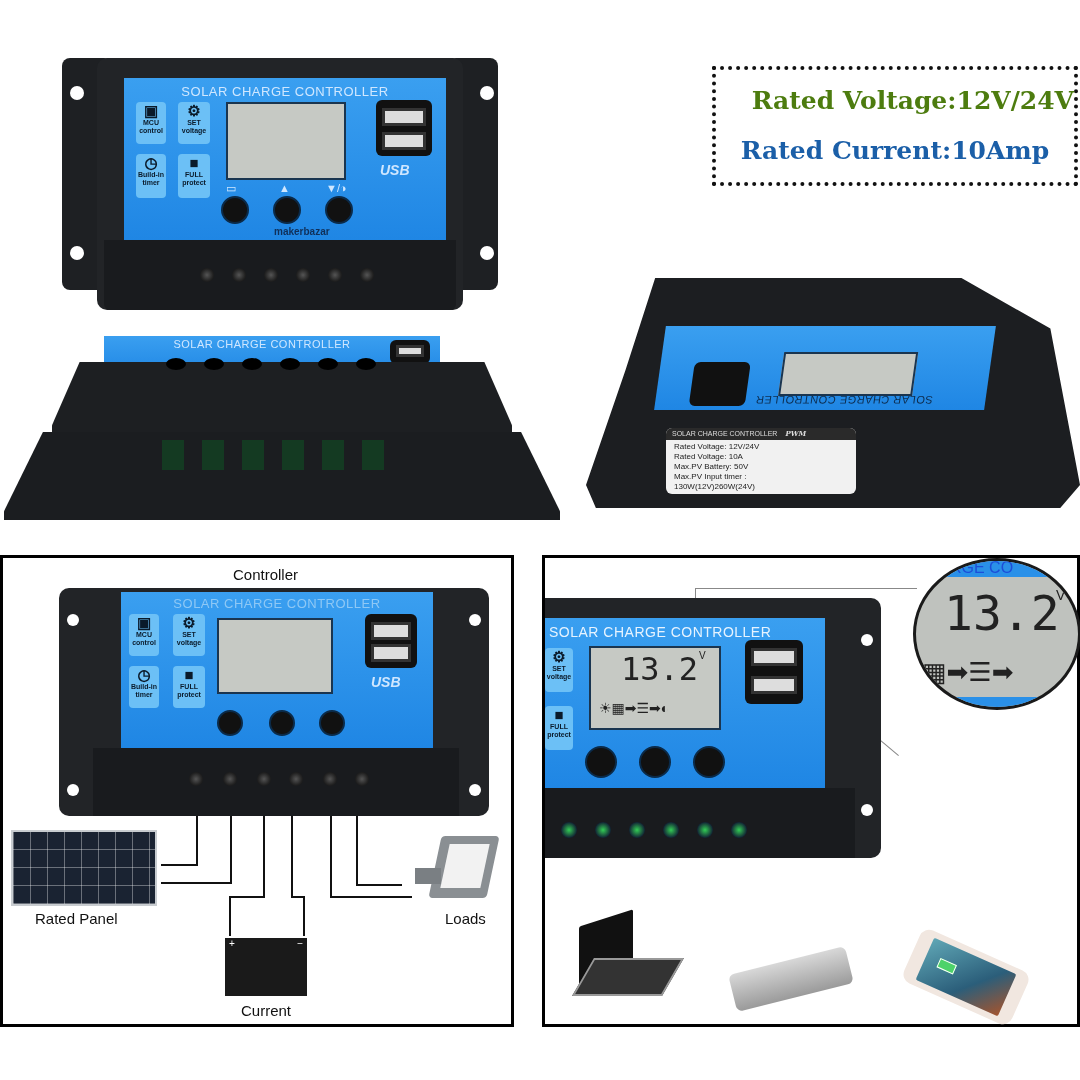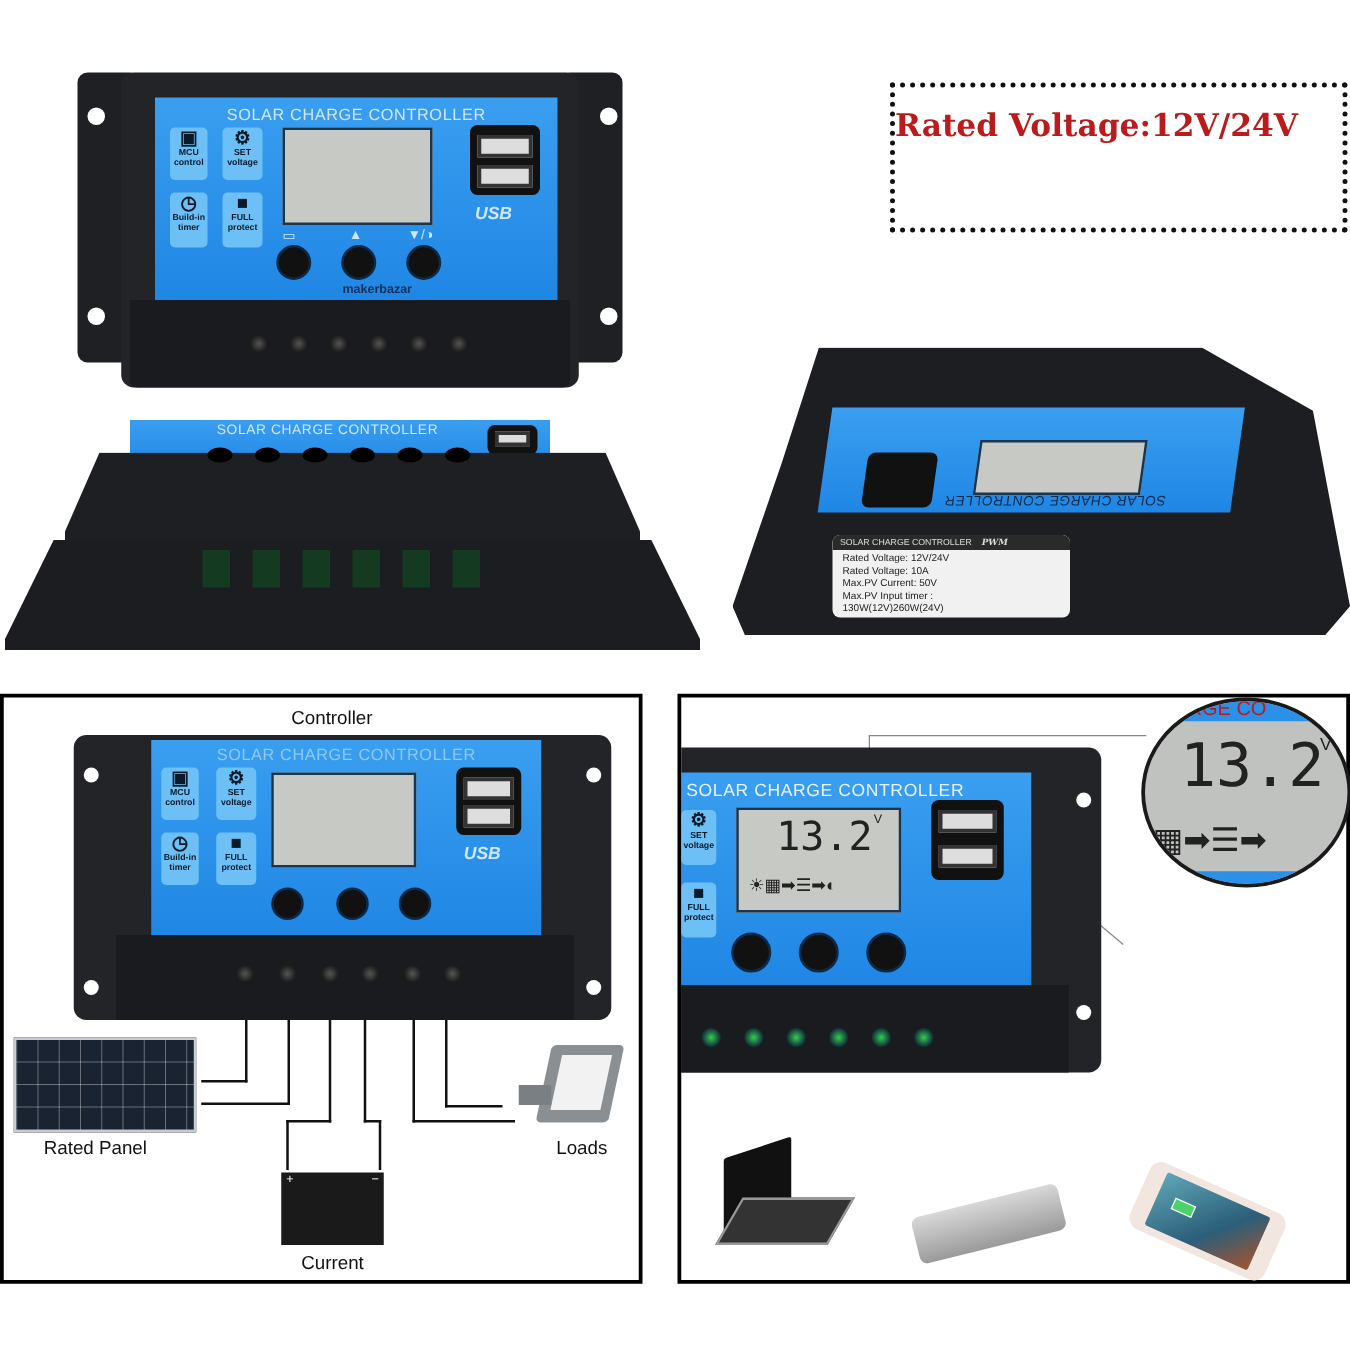--- a/index.html
+++ b/index.html
@@ -60,21 +60,22 @@
     <div class="abs screw" style="left:96px;top:28px;width:14px;height:14px;"></div>
     <div class="abs screw" style="left:128px;top:28px;width:14px;height:14px;"></div>
     <div class="abs screw" style="left:160px;top:28px;width:14px;height:14px;"></div>
     <div class="abs screw" style="left:192px;top:28px;width:14px;height:14px;"></div>
     <div class="abs screw" style="left:224px;top:28px;width:14px;height:14px;"></div>
     <div class="abs screw" style="left:256px;top:28px;width:14px;height:14px;"></div>
   </div>
 </div>
 
 <div class="abs" style="left:712px;top:66px;width:366px;height:120px;border:4px dotted #111;box-sizing:border-box;">
-  <div class="abs" style="left:0;right:0;top:16px;text-align:left;color:#b91c1c;font-family:'DejaVu Serif',serif;font-weight:bold;font-size:25px;white-space:nowrap;">Rated Voltage:12V/24V</div>
+  <div class="abs" style="left:0;right:0;top:16px;text-align:right;color:#4d7c0f;font-family:'DejaVu Serif',serif;font-weight:bold;font-size:25px;white-space:nowrap;">Rated Voltage:12V/24V</div>
+  <div class="abs" style="left:0;right:0;top:66px;text-align:center;color:#1b5fa8;font-family:'DejaVu Serif',serif;font-weight:bold;font-size:25px;white-space:nowrap;">Rated Current:10Amp</div>
 </div>
 
 <div class="abs" style="left:4px;top:332px;width:556px;height:188px;">
   <div class="abs panel" style="left:100px;top:4px;width:336px;height:40px;">
     <div class="abs ptitle" style="left:40px;right:60px;top:2px;font-size:11px;">SOLAR CHARGE CONTROLLER</div>
     <div class="abs usb" style="left:286px;top:4px;width:40px;height:24px;">
         <div class="slot" style="top:5px;height:6px;"></div>
       </div>
   </div>
   <div class="abs" style="left:48px;top:30px;width:460px;height:158px;background:#1d1f22;clip-path:polygon(6% 0,94% 0,100% 40%,100% 100%,0 100%,0 40%);"></div>
@@ -105,21 +106,21 @@
     <div class="abs ptitle" style="left:100px;top:68px;font-size:11px;transform:rotate(180deg);color:#0d2c4e;">SOLAR CHARGE CONTROLLER</div>
   </div>
   <div class="abs" style="left:80px;top:150px;width:190px;height:66px;background:#f1f1f1;border-radius:6px;overflow:hidden;">
     <div class="abs" style="left:0;right:0;top:0;height:12px;background:#2a2a2a;color:#ddd;font-size:7px;line-height:12px;padding-left:6px;">
       <span>SOLAR CHARGE CONTROLLER</span>
       <span style="font-family:'DejaVu Serif',serif;font-style:italic;font-weight:bold;margin-left:6px;">PWM</span>
     </div>
     <div class="abs" style="left:8px;top:14px;font-size:8px;line-height:10px;color:#222;">
       <div>Rated Voltage:  12V/24V</div>
       <div>Rated Voltage:  10A</div>
-      <div>Max.PV Current: 50V</div>
+      <div>Max.PV Battery: 50V</div>
       <div>Max.PV Input timer :</div>
       <div>130W(12V)260W(24V)</div>
     </div>
   </div>
 </div>
 
 <div class="abs frame" style="left:0;top:555px;width:514px;height:472px;">
   <div class="abs lbl" style="left:230px;top:8px;">Controller</div>
   <div class="abs" style="left:56px;top:30px;width:430px;height:228px;">
     <div class="abs case" style="left:0;top:0;width:430px;height:228px;">
@@ -215,21 +216,21 @@
     <div class="abs screw" style="left:16px;top:34px;width:16px;height:16px;background:radial-gradient(circle,#3c5 0,#123 70%);"></div>
     <div class="abs screw" style="left:50px;top:34px;width:16px;height:16px;background:radial-gradient(circle,#3c5 0,#123 70%);"></div>
     <div class="abs screw" style="left:84px;top:34px;width:16px;height:16px;background:radial-gradient(circle,#3c5 0,#123 70%);"></div>
     <div class="abs screw" style="left:118px;top:34px;width:16px;height:16px;background:radial-gradient(circle,#3c5 0,#123 70%);"></div>
     <div class="abs screw" style="left:152px;top:34px;width:16px;height:16px;background:radial-gradient(circle,#3c5 0,#123 70%);"></div>
     <div class="abs screw" style="left:186px;top:34px;width:16px;height:16px;background:radial-gradient(circle,#3c5 0,#123 70%);"></div>
   </div>
 
   <div class="abs" style="left:368px;top:0;width:168px;height:152px;border-radius:50%;overflow:hidden;background:#bfc2be;border:3px solid #1a1a1a;box-sizing:border-box;">
     <div class="abs" style="left:0;right:0;top:0;height:16px;background:#2a90e8;"></div>
-    <span class="abs" style="left:34px;top:-2px;color:#b91c1c;font-size:16px;">RGE CO</span>
+    <span class="abs" style="left:34px;top:-2px;color:#1d4ed8;font-size:16px;">RGE CO</span>
     <span class="abs" style="left:28px;top:24px;font-family:'DejaVu Sans Mono',monospace;font-size:48px;color:#222;">13.2</span>
     <span class="abs" style="left:140px;top:26px;font-size:14px;color:#222;">V</span>
     <span class="abs" style="left:6px;top:96px;font-size:26px;color:#222;">▦➡☰➡</span>
     <div class="abs" style="left:0;right:0;bottom:0;height:10px;background:#2a90e8;"></div>
   </div>
 
   <div class="abs" style="left:32px;top:360px;width:96px;height:84px;">
     <div class="abs" style="left:2px;top:0;width:54px;height:62px;background:#111;transform:skewY(-18deg);border-radius:2px;"></div>
     <div class="abs" style="left:6px;top:40px;width:86px;height:34px;background:#333;transform:skewX(-30deg);border:2px solid #999;"></div>
   </div>

